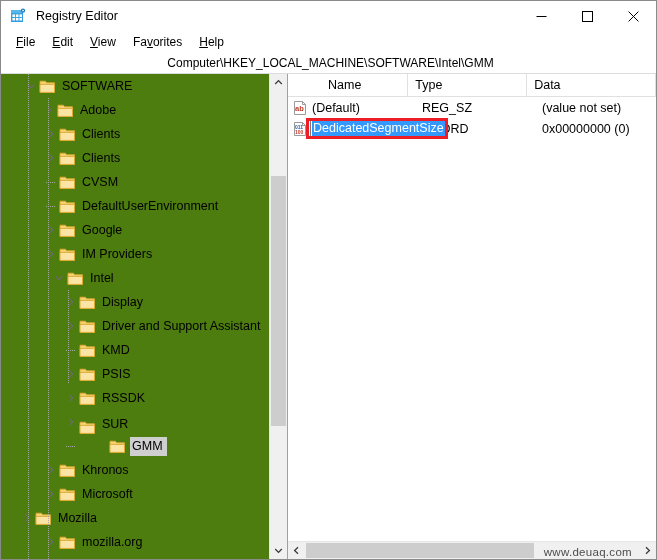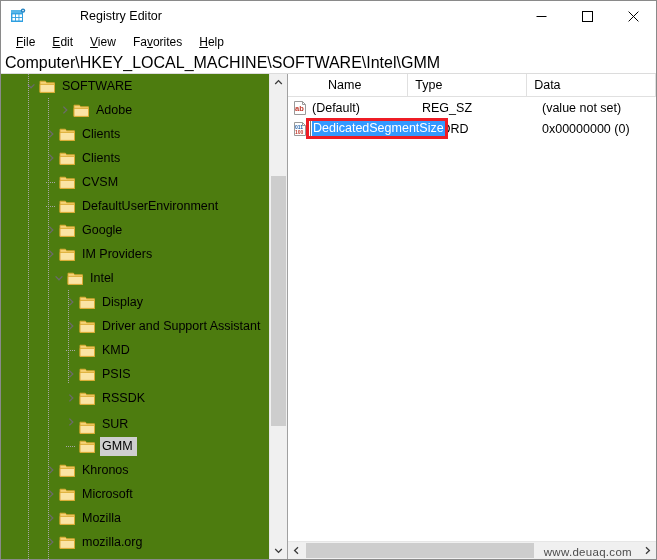--- a/index.html
+++ b/index.html
@@ -29,21 +29,20 @@
   }
 
   
   #titlebar {
     height: 30px;
     flex: 0 0 30px;
     background: #ffffff;
     display: flex;
     align-items: center;
     position: relative;
-    gap: 44px;
   }
   #app-icon {
     width: 16px; height: 16px;
     margin-left: 9px;
     position: relative;
     flex: 0 0 16px;
   }
   #title-text {
     margin-left: 10px;
     font-size: 12.5px;
@@ -86,24 +85,25 @@
   .acc { text-decoration: underline; }
 
   
   #addressbar {
     height: 20px;
     flex: 0 0 20px;
     display: flex;
     align-items: center;
     padding-left: 4px;
     background: #ffffff;
-    font-size: 16px;
+    font-size: 12px;
     border-bottom: 1px solid #dcdcdc;
     white-space: nowrap;
     overflow: hidden;
+    justify-content: center;
   }
 
   
   #content {
     flex: 1 1 auto;
     display: flex;
     min-height: 0;
     position: relative;
   }
 
@@ -367,21 +367,21 @@
               <svg width="10" height="10" viewBox="0 0 10 10">
                 <polyline points="1.6,3.4 5,6.8 8.4,3.4" fill="none" stroke="#6b6b6b" stroke-width="1.3"></polyline>
               </svg>
             </span>
             <span class="folder"><svg width="17" height="15" viewBox="0 0 17 15">
                 <path d="M1 2.2 h5.4 l1.3 1.6 h7.8 v9.6 h-14.5 z" fill="#f7d276" stroke="#d9a82e" stroke-width="0.9"></path>
                 <path d="M1 5.4 h14.5 v8 h-14.5 z" fill="#fbe4a4" stroke="#d9a82e" stroke-width="0.9"></path>
               </svg></span>
             <span class="tlabel">SOFTWARE</span>
           </div>
-          <div class="trow" style="padding-left: 56px;">
+          <div class="trow" style="padding-left: 40px;">
             <span class="twist">
               <svg width="10" height="10" viewBox="0 0 10 10">
                 <polyline points="3.4,1.6 6.8,5 3.4,8.4" fill="none" stroke="#6b6b6b" stroke-width="1.3"></polyline>
               </svg>
             </span>
             <span class="folder"><svg width="17" height="15" viewBox="0 0 17 15">
                 <path d="M1 2.2 h5.4 l1.3 1.6 h7.8 v9.6 h-14.5 z" fill="#f7d276" stroke="#d9a82e" stroke-width="0.9"></path>
                 <path d="M1 5.4 h14.5 v8 h-14.5 z" fill="#fbe4a4" stroke="#d9a82e" stroke-width="0.9"></path>
               </svg></span>
             <span class="tlabel">Adobe</span>
@@ -523,21 +523,21 @@
               <svg width="10" height="10" viewBox="0 0 10 10">
                 <polyline points="3.4,1.6 6.8,5 3.4,8.4" fill="none" stroke="#6b6b6b" stroke-width="1.3"></polyline>
               </svg>
             </span>
             <span class="folder"><svg width="17" height="15" viewBox="0 0 17 15">
                 <path d="M1 2.2 h5.4 l1.3 1.6 h7.8 v9.6 h-14.5 z" fill="#f7d276" stroke="#d9a82e" stroke-width="0.9"></path>
                 <path d="M1 5.4 h14.5 v8 h-14.5 z" fill="#fbe4a4" stroke="#d9a82e" stroke-width="0.9"></path>
               </svg></span>
             <span class="tlabel">SUR</span>
           </div>
-          <div class="trow sel" style="padding-left: 62px;">
+          <div class="trow sel" style="padding-left: 92px;">
             <span class="twist"></span>
             <span class="folder"><svg width="17" height="15" viewBox="0 0 17 15">
                 <path d="M1 2.2 h5.4 l1.3 1.6 h7.8 v9.6 h-14.5 z" fill="#f7d276" stroke="#d9a82e" stroke-width="0.9"></path>
                 <path d="M1 5.4 h14.5 v8 h-14.5 z" fill="#fbe4a4" stroke="#d9a82e" stroke-width="0.9"></path>
               </svg></span>
             <span class="tlabel">GMM</span>
           </div>
           <div class="trow" style="padding-left: 42px;">
             <span class="twist">
               <svg width="10" height="10" viewBox="0 0 10 10">
@@ -555,21 +555,21 @@
               <svg width="10" height="10" viewBox="0 0 10 10">
                 <polyline points="3.4,1.6 6.8,5 3.4,8.4" fill="none" stroke="#6b6b6b" stroke-width="1.3"></polyline>
               </svg>
             </span>
             <span class="folder"><svg width="17" height="15" viewBox="0 0 17 15">
                 <path d="M1 2.2 h5.4 l1.3 1.6 h7.8 v9.6 h-14.5 z" fill="#f7d276" stroke="#d9a82e" stroke-width="0.9"></path>
                 <path d="M1 5.4 h14.5 v8 h-14.5 z" fill="#fbe4a4" stroke="#d9a82e" stroke-width="0.9"></path>
               </svg></span>
             <span class="tlabel">Microsoft</span>
           </div>
-          <div class="trow" style="padding-left: 42px; text-align: right;">
+          <div class="trow" style="padding-left: 18px; text-align: right;">
             <span class="twist">
               <svg width="10" height="10" viewBox="0 0 10 10">
                 <polyline points="3.4,1.6 6.8,5 3.4,8.4" fill="none" stroke="#6b6b6b" stroke-width="1.3"></polyline>
               </svg>
             </span>
             <span class="folder"><svg width="17" height="15" viewBox="0 0 17 15">
                 <path d="M1 2.2 h5.4 l1.3 1.6 h7.8 v9.6 h-14.5 z" fill="#f7d276" stroke="#d9a82e" stroke-width="0.9"></path>
                 <path d="M1 5.4 h14.5 v8 h-14.5 z" fill="#fbe4a4" stroke="#d9a82e" stroke-width="0.9"></path>
               </svg></span>
             <span class="tlabel">Mozilla</span>

